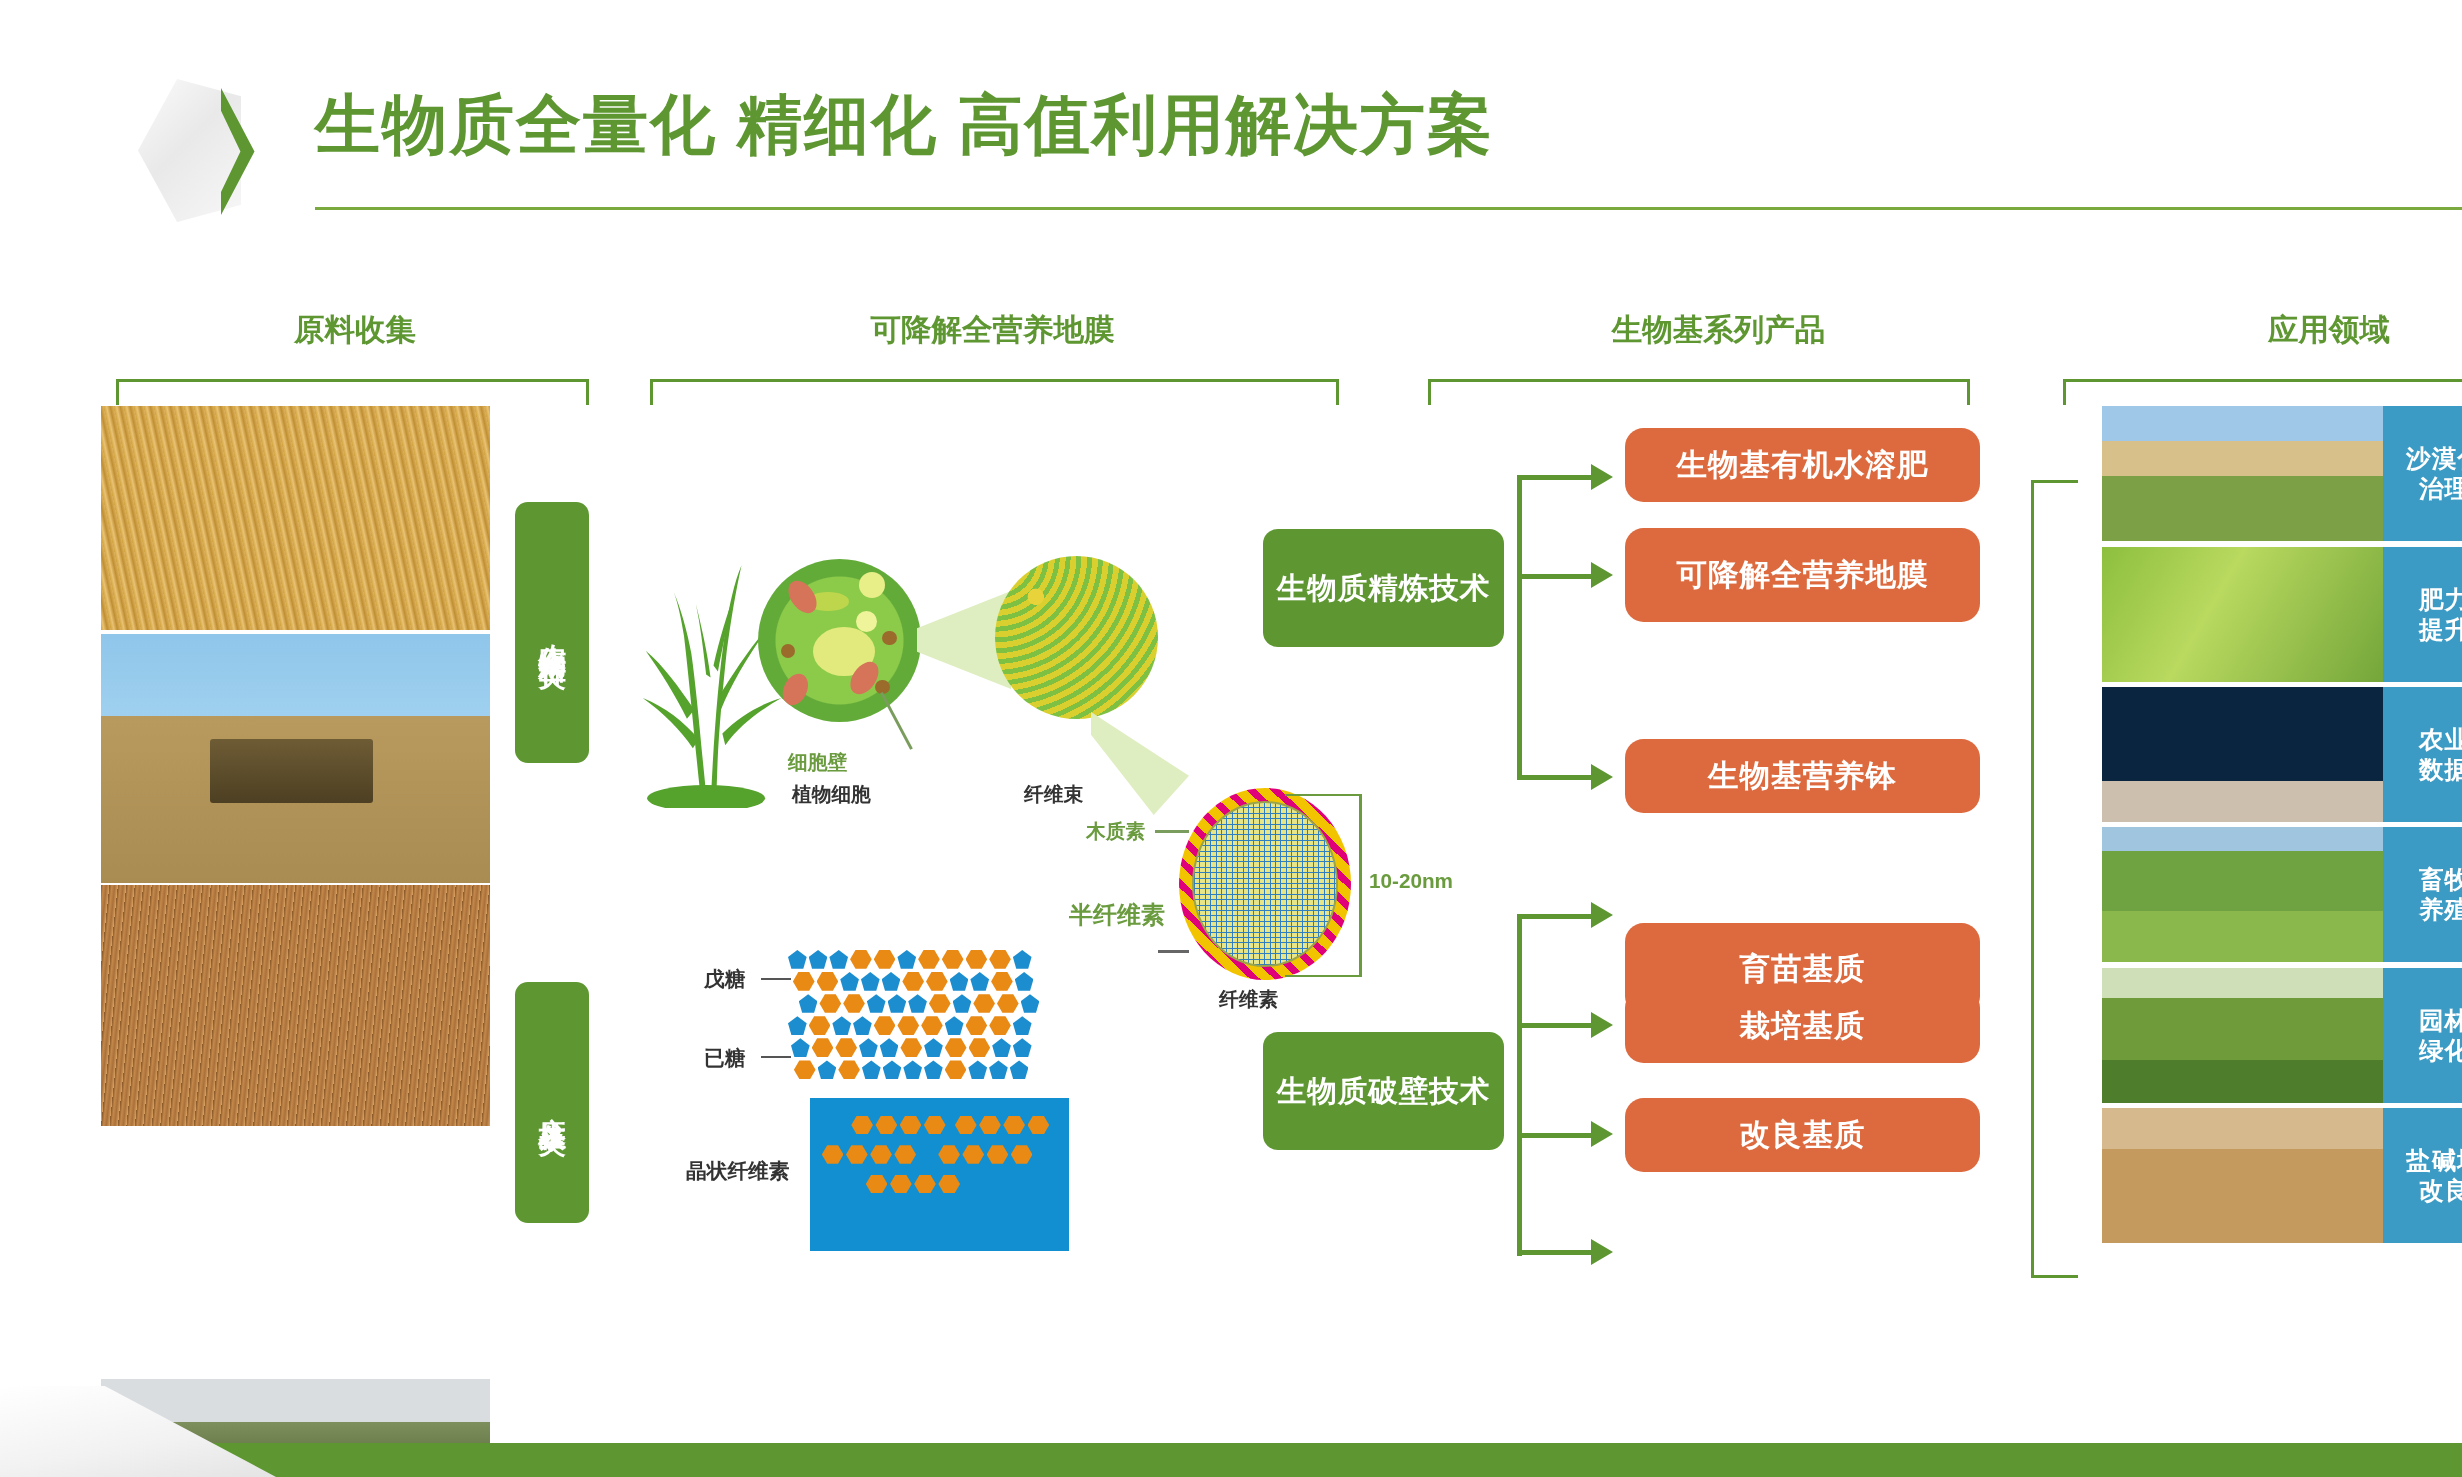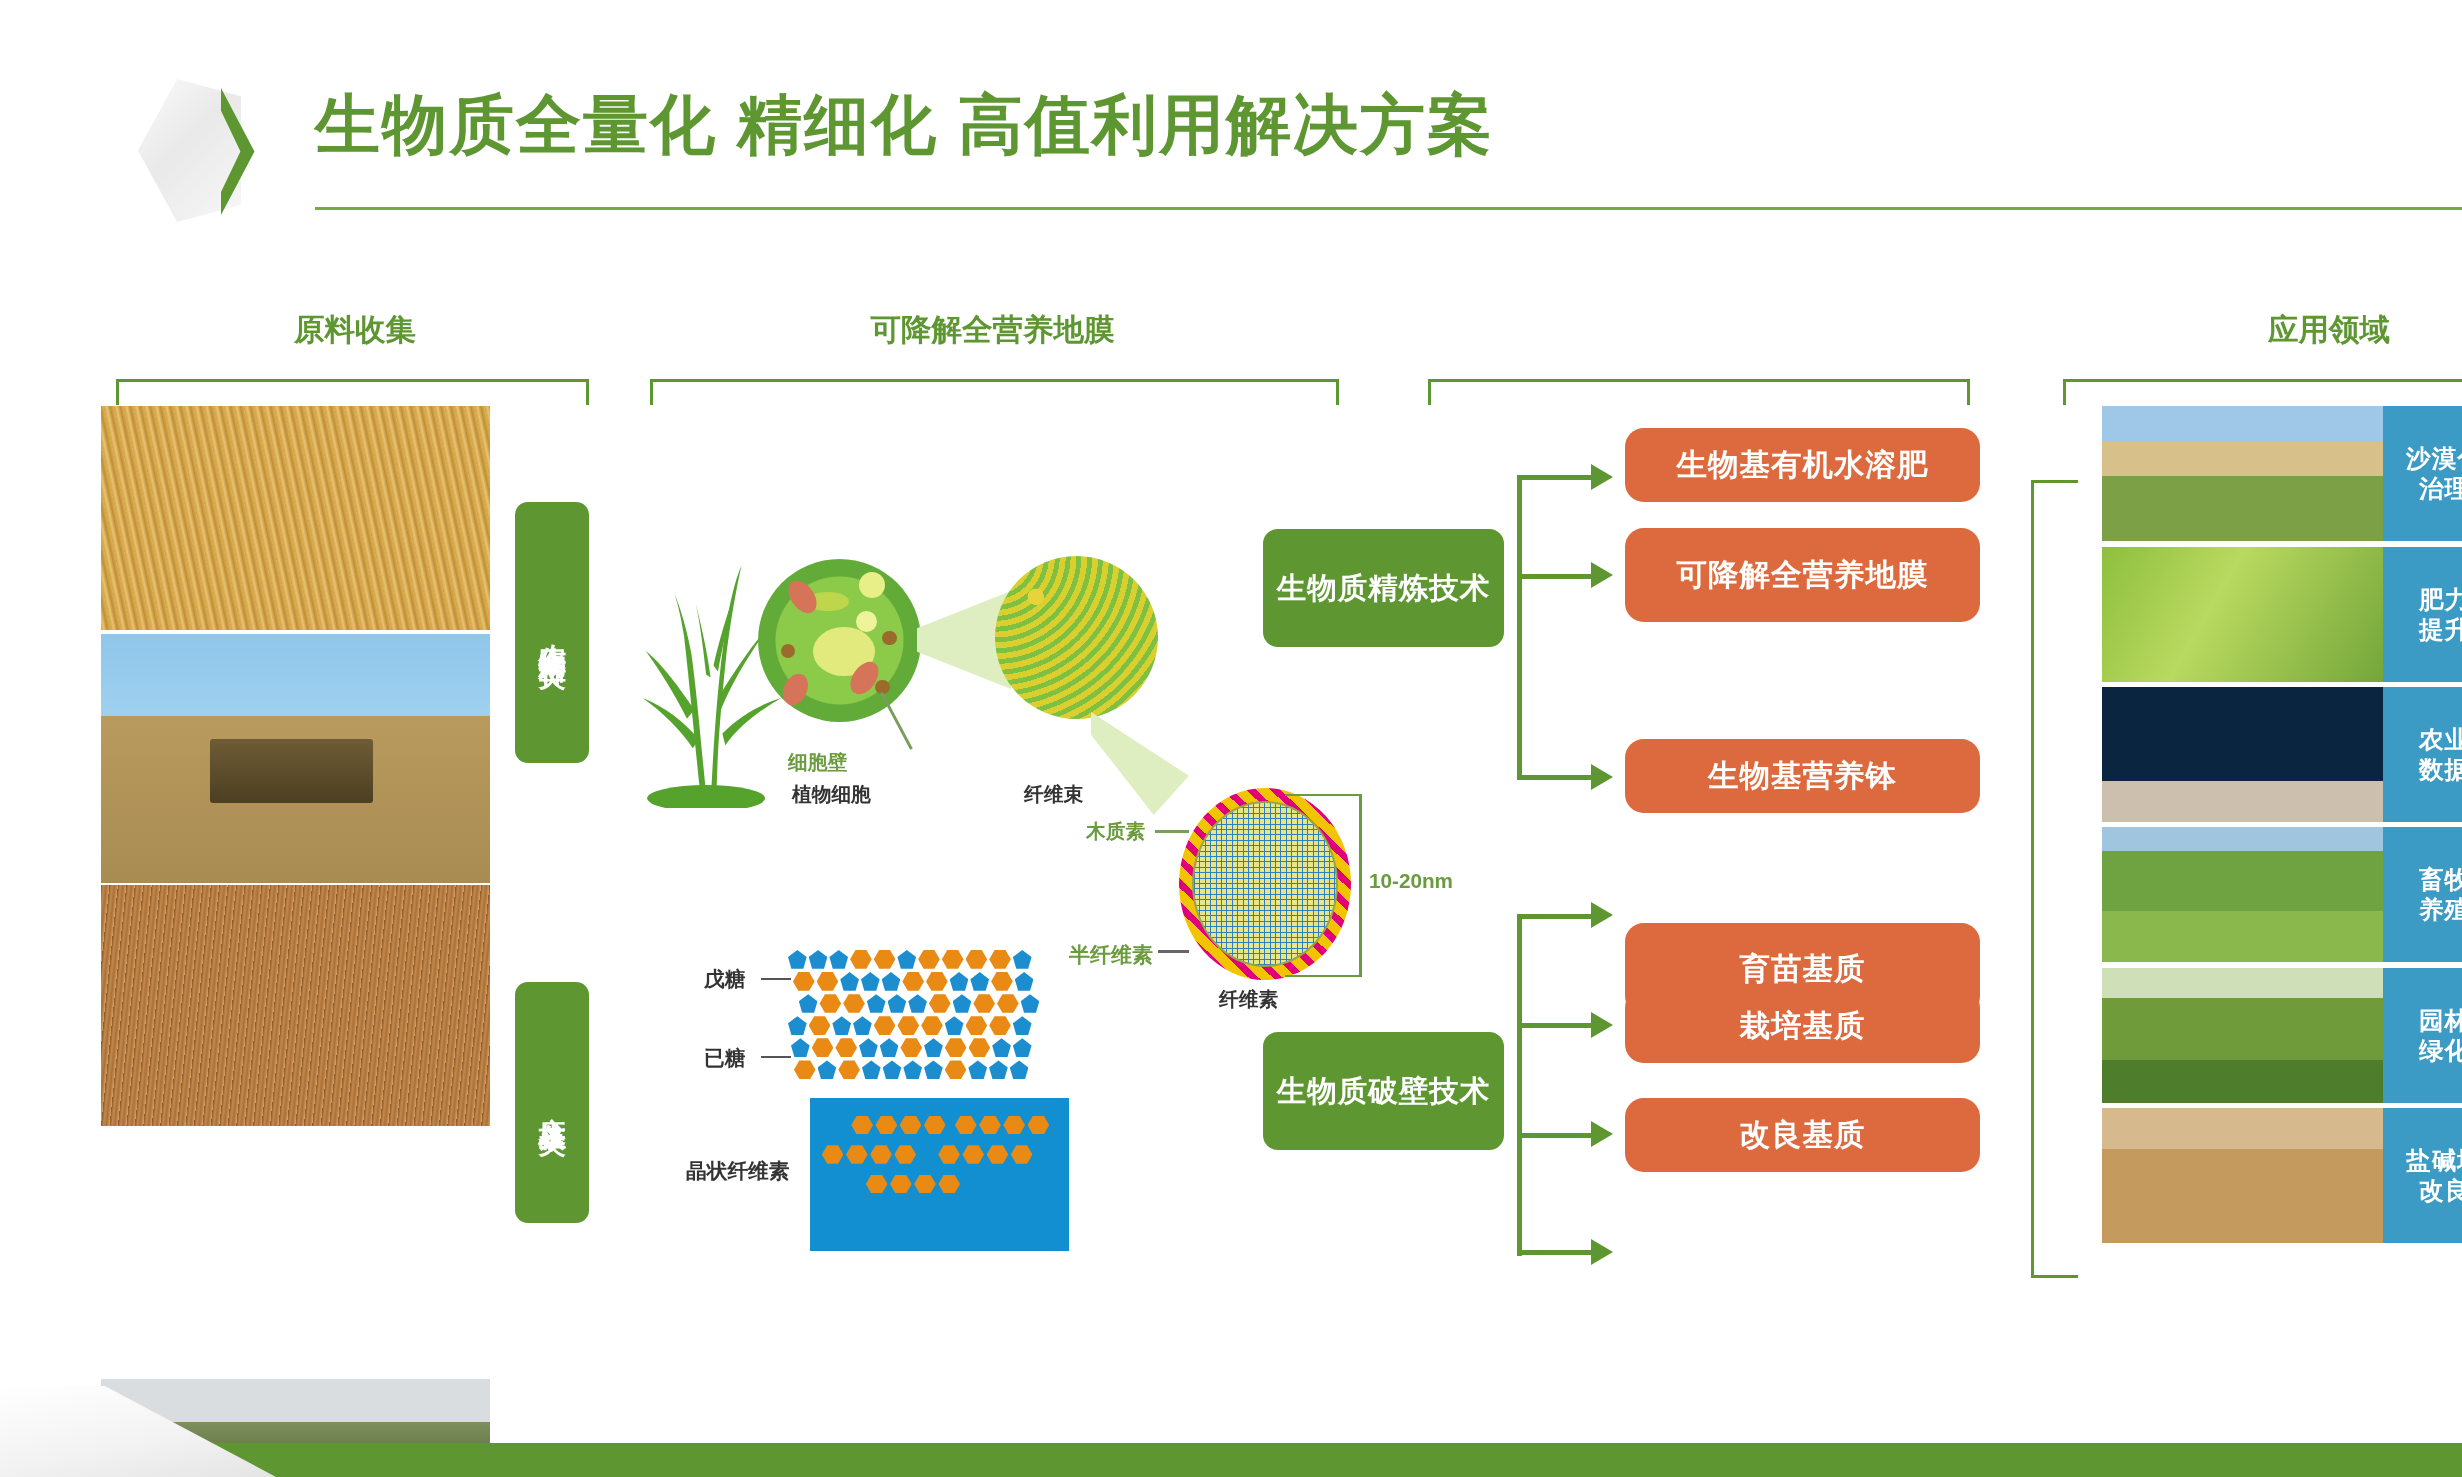--- a/index.html
+++ b/index.html
@@ -148,20 +148,21 @@
   </div>
   <div class="slide-title">生物质全量化 精细化 高值利用解决方案</div>
   <div class="title-rule"></div>
 
   <div class="col-head" style="left:158px; top:310px; width:394px;">原料收集</div>
   <div class="bracket" style="left:116px; top:379px; width:473px;"></div>
 
   <div class="col-head" style="left:616px; top:310px; width:753px;">可降解全营养地膜</div>
   <div class="bracket" style="left:650px; top:379px; width:689px;"></div>
 
+  <div class="col-head" style="left:1423px; top:310px; width:591px;">生物基系列产品</div>
   <div class="bracket" style="left:1428px; top:379px; width:542px;"></div>
 
   <div class="col-head" style="left:2132px; top:310px; width:394px;">应用领域</div>
   <div class="bracket" style="left:2063px; top:379px; width:507px;"></div>
 
   <div class="photo ph-straw1" style="left:101px; top:406px; width:389px; height:224px;"></div>
   <div class="photo ph-straw2" style="left:101px; top:634px; width:389px; height:249px;"></div>
   <div class="photo ph-branch1" style="left:101px; top:885px; width:389px; height:241px;"></div>
   <div class="photo ph-branch2" style="left:101px; top:1130px; width:389px; height:197px;"></div>
 
@@ -209,21 +210,21 @@
   <div class="leader" style="left:895px; top:689px; width:2.5px; height:64px; transform:rotate(-28deg);"></div>
   <div class="dlabel green" style="left:788px; top:749px;">细胞壁</div>
   <div class="dlabel" style="left:792px; top:781px;">植物细胞</div>
   <div class="dlabel" style="left:1024px; top:781px;">纤维束</div>
 
   <div class="fiber-cross" style="left:1179px; top:788px; width:172px; height:192px;">
     <div class="fiber-core"></div>
   </div>
   <div class="dlabel green" style="left:1086px; top:818px;">木质素</div>
   <div class="leader" style="left:1155px; top:830px; width:34px; height:2.5px;"></div>
-  <div class="dlabel green" style="left:1069px; top:941px; font-size:21px;">半纤维素</div>
+  <div class="dlabel green" style="left:1069px; top:899px; font-size:24px;">半纤维素</div>
   <div class="leader" style="left:1158px; top:950px; width:30.5px; height:2.5px; background:#666;"></div>
   <div class="dlabel" style="left:1219px; top:986px;">纤维素</div>
 
   <div class="dim-line" style="left:1359px; top:794px; width:2.5px; height:183px;"></div>
   <div class="dim-line" style="left:1285px; top:794px; width:76px; height:2px;"></div>
   <div class="dim-line" style="left:1285px; top:975px; width:76px; height:2px;"></div>
   <div class="dlabel green" style="left:1369px; top:869px; font-size:20.7px; font-weight:700;">10-20nm</div>
 
   <div class="sugar" style="left:788px; top:950px;">
     <div class="sugar-row">

